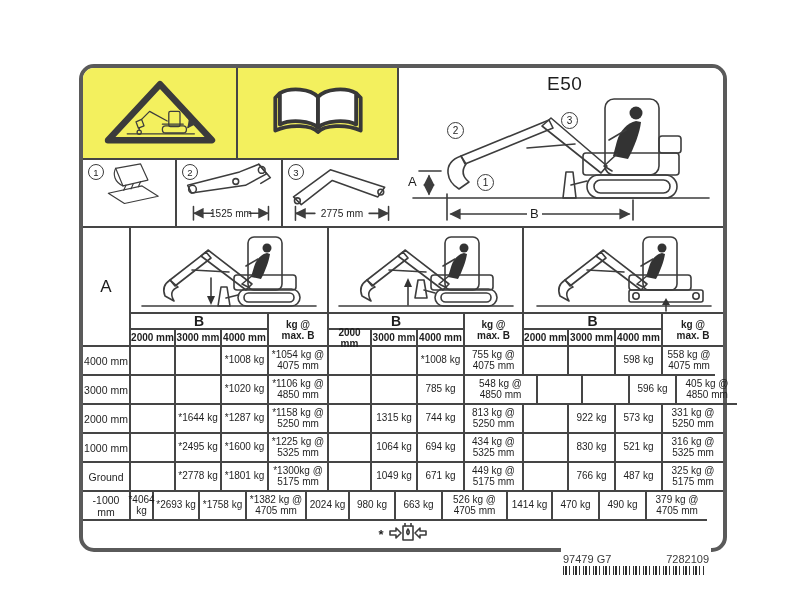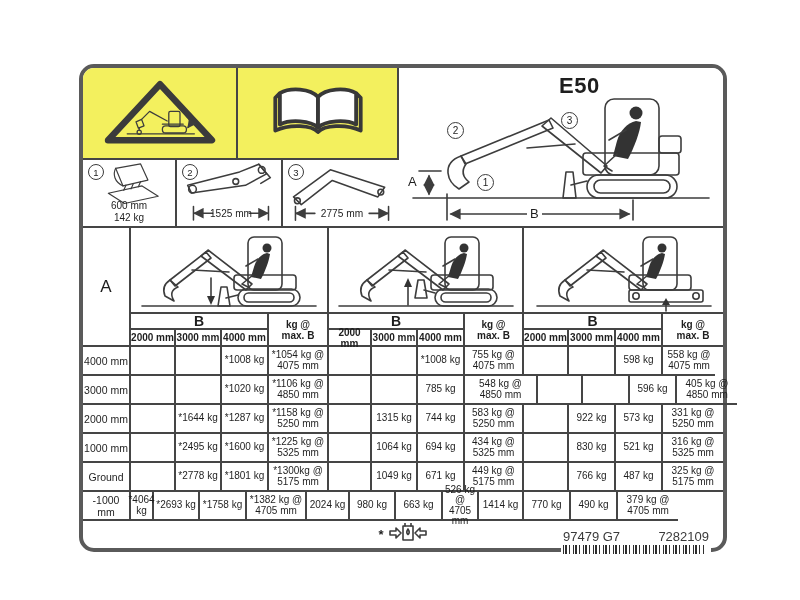--- a/index.html
+++ b/index.html
@@ -13,21 +13,21 @@
   .p-warn{left:0;top:0;width:155px;height:92px;border-top-left-radius:11px;}
   .p-book{left:155px;top:0;width:161px;height:92px;}
   .attachbox{position:absolute;top:92px;height:68px;border-right:2px solid #454545;border-bottom:2px solid #454545;
              box-sizing:border-box;background:#fff;}
   .b1{left:0;width:94px;} .b2{left:94px;width:106px;} .b3{left:200px;width:116px;border-right:none;}
   .attachnum{position:absolute;left:5px;top:4px;width:14px;height:14px;border:1.4px solid #3b3b3b;border-radius:50%;
              display:flex;align-items:center;justify-content:center;font-size:9.5px;}
   .buckettext{position:absolute;left:0;right:0;top:40px;text-align:center;font-size:10px;line-height:12px;}
   .e50panel{position:absolute;left:316px;top:0;width:324px;height:160px;border-bottom:2px solid #454545;
             box-sizing:border-box;border-top-right-radius:11px;background:#fff;}
-  .e50title{position:absolute;left:160px;top:5px;font-size:22px;font-weight:700;letter-spacing:.5px;}
+  .e50title{position:absolute;left:148px;top:5px;font-size:19px;font-weight:400;letter-spacing:.5px;}
   .callout{position:absolute;width:15px;height:15px;border:1.5px solid #3b3b3b;border-radius:50%;background:#fff;
            display:flex;align-items:center;justify-content:center;font-size:10px;}
   .dimlabel{position:absolute;font-size:13px;font-weight:400;background:#fff;padding:0 3px;}
   
   .tbl{position:absolute;left:0;top:160px;width:640px;}
   .cellb{box-sizing:border-box;border-right:2px solid #454545;border-bottom:2px solid #454545;
          display:flex;align-items:center;justify-content:center;text-align:center;}
   .acell{position:absolute;left:0;top:0;width:48px;height:119px;font-size:17px;}
   .ghdr{position:absolute;top:0;}
   .imgcell{position:absolute;left:0;top:0;height:86px;}
@@ -38,21 +38,21 @@
   .noright{border-right:none !important;}
   .tbody{position:absolute;left:0;top:119px;}
   .trow{display:flex;height:29px;}
   .dcell{font-size:10px;white-space:pre-line;line-height:10.5px;}
   .rlabel{font-size:10.5px;}
   
   .footband{position:absolute;left:0;top:412px;width:640px;height:23px;display:flex;align-items:center;
             justify-content:center;gap:4px;}
   .fmark{font-size:13px;font-weight:700;padding-top:4px;}
   .codes{position:absolute;left:478px;top:461px;width:146px;background:#fff;z-index:6;padding:0 2px;}
-  .codesrow{display:flex;justify-content:space-between;font-size:13px;color:#3a3a3a;}
+  .codesrow{display:flex;justify-content:space-between;font-size:11px;color:#3a3a3a;margin-top:24px;}
   .barcode{margin-top:1px;height:9px;width:142px;background:
       repeating-linear-gradient(90deg,#2e2e2e 0 1px,#fff 1px 2px,#2e2e2e 2px 4px,#fff 4px 6px,#2e2e2e 6px 7px,#fff 7px 10px);}
   svg{display:block;}
   .lineart{stroke:#3d3d3d;fill:none;stroke-width:1.6;stroke-linejoin:round;stroke-linecap:round;}
   .fillart{fill:#333;stroke:none;}
 </style>
 </head>
 <body>
 
 <div class="stage">
@@ -101,24 +101,20 @@
     </div>
 
     <div class="attachbox b1">
       <div class="attachnum">1</div>
       <svg width="74" height="44" viewBox="0 0 94 60" style="position:absolute;left:14px;top:1px">
         <path d="M12 44 L58 34 L80 48 L34 58 Z" class="lineart" stroke-width="1.3"></path>
         <path d="M22 10 L56 4 L66 26 L32 34 Z" class="lineart"></path>
         <path d="M22 10 C18 18 20 28 32 34" class="lineart"></path>
         <path d="M36 33 L33 40 M46 31 L43 38 M56 28 L53 35" class="lineart" stroke-width="1.3"></path>
       </svg>
-      <div class="buckettext">
-        <div>600 mm</div>
-        <div>142 kg</div>
-      </div>
     </div>
     <div class="attachbox b2">
       <div class="attachnum">2</div>
       <svg width="100" height="64" viewBox="0 0 104 66" style="position:absolute;left:3px;top:2px">
         <path d="M8 24 L62 10 L82 2 L90 12 L68 24 L12 32 Z" class="lineart"></path>
         <circle cx="13" cy="28" r="4" class="lineart"></circle>
           <circle cx="85" cy="8" r="3.5" class="lineart"></circle>
           <circle cx="58" cy="20" r="3" class="lineart"></circle>
         <path d="M82 2 L94 16 L84 22" class="lineart"></path>
         <path d="M14 46 V60 M92 46 V60" class="lineart" stroke-width="1.2"></path>
@@ -282,21 +278,21 @@
           <div class="trow">
             <div class="cellb rlabel" style="width: 48px;">2000 mm</div>
             <div class="cellb dcell" style="width: 45px;"></div>
             <div class="cellb dcell" style="width: 46px;">*1644 kg</div>
             <div class="cellb dcell" style="width: 47px;">*1287 kg</div>
             <div class="cellb dcell" style="width: 60px;">*1158 kg @
 5250 mm</div>
             <div class="cellb dcell" style="width: 43px;"></div>
             <div class="cellb dcell" style="width: 46px;">1315 kg</div>
             <div class="cellb dcell" style="width: 47px;">744 kg</div>
-            <div class="cellb dcell" style="width: 59px;">583 kg @
+            <div class="cellb dcell" style="width: 59px;">813 kg @
 5250 mm</div>
             <div class="cellb dcell" style="width: 45px;"></div>
             <div class="cellb dcell" style="width: 47px;">922 kg</div>
             <div class="cellb dcell" style="width: 47px;">573 kg</div>
             <div class="cellb dcell noright" style="width: 60px;">331 kg @
 5250 mm</div>
           </div>
           <div class="trow">
             <div class="cellb rlabel" style="width: 48px;">1000 mm</div>
             <div class="cellb dcell" style="width: 45px;"></div>
@@ -336,24 +332,24 @@
           <div class="trow">
             <div class="cellb rlabel" style="width: 48px;">-1000 mm</div>
             <div class="cellb dcell" style="width: 23px;">*4064 kg</div>
             <div class="cellb dcell" style="width: 46px;">*2693 kg</div>
             <div class="cellb dcell" style="width: 47px;">*1758 kg</div>
             <div class="cellb dcell" style="width: 60px;">*1382 kg @
 4705 mm</div>
             <div class="cellb dcell" style="width: 43px;">2024 kg</div>
             <div class="cellb dcell" style="width: 46px;">980 kg</div>
             <div class="cellb dcell" style="width: 47px;">663 kg</div>
-            <div class="cellb dcell" style="width: 36px;">526 kg @
+            <div class="cellb dcell" style="width: 65px;">526 kg @
 4705 mm</div>
             <div class="cellb dcell" style="width: 45px;">1414 kg</div>
-            <div class="cellb dcell" style="width: 47px;">770 kg</div>
+            <div class="cellb dcell" style="width: 47px;">470 kg</div>
             <div class="cellb dcell" style="width: 47px;">490 kg</div>
             <div class="cellb dcell noright" style="width: 60px;">379 kg @
 4705 mm</div>
           </div>
         </div>
     </div>
 
     <div class="footband" style="top:453px">
       <span class="fmark">*</span>
       <svg width="40" height="20" viewBox="0 0 40 20">

